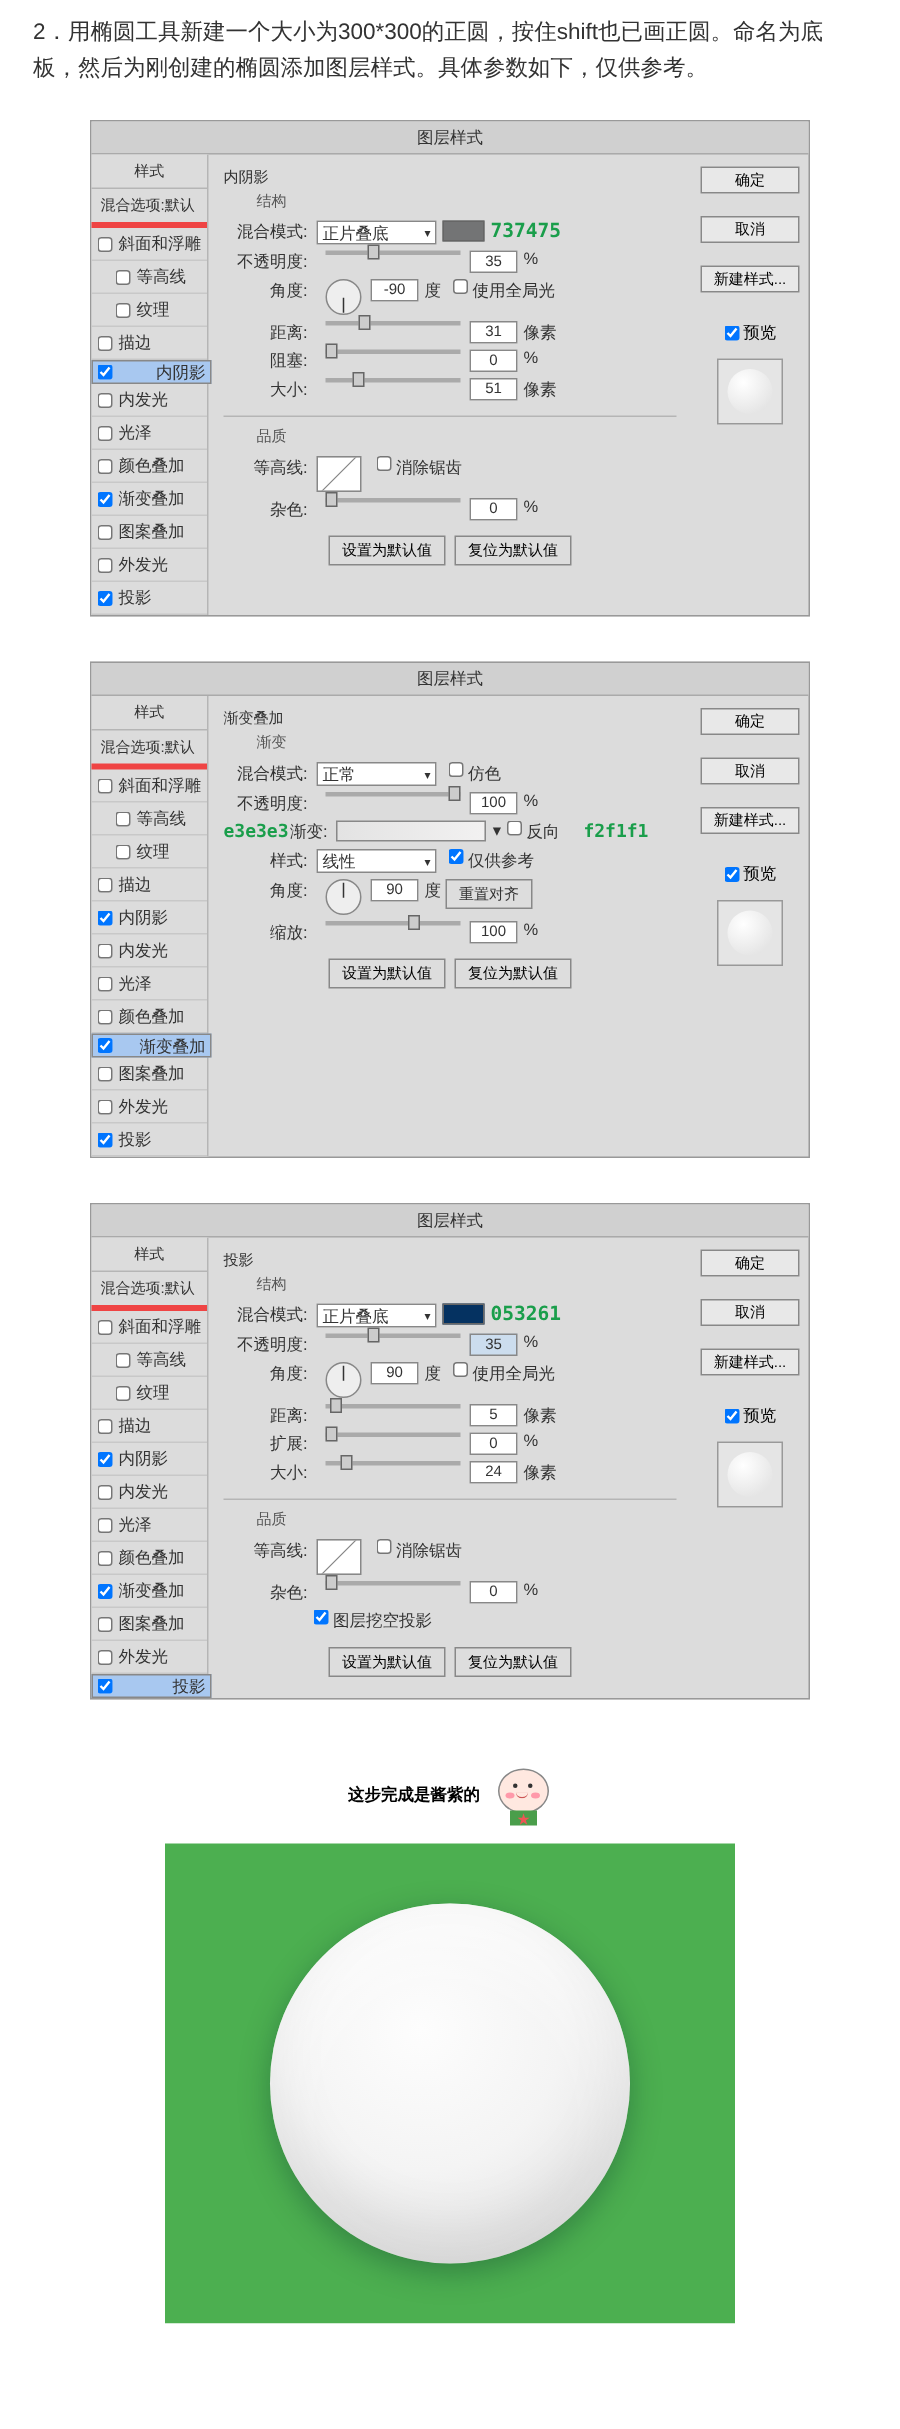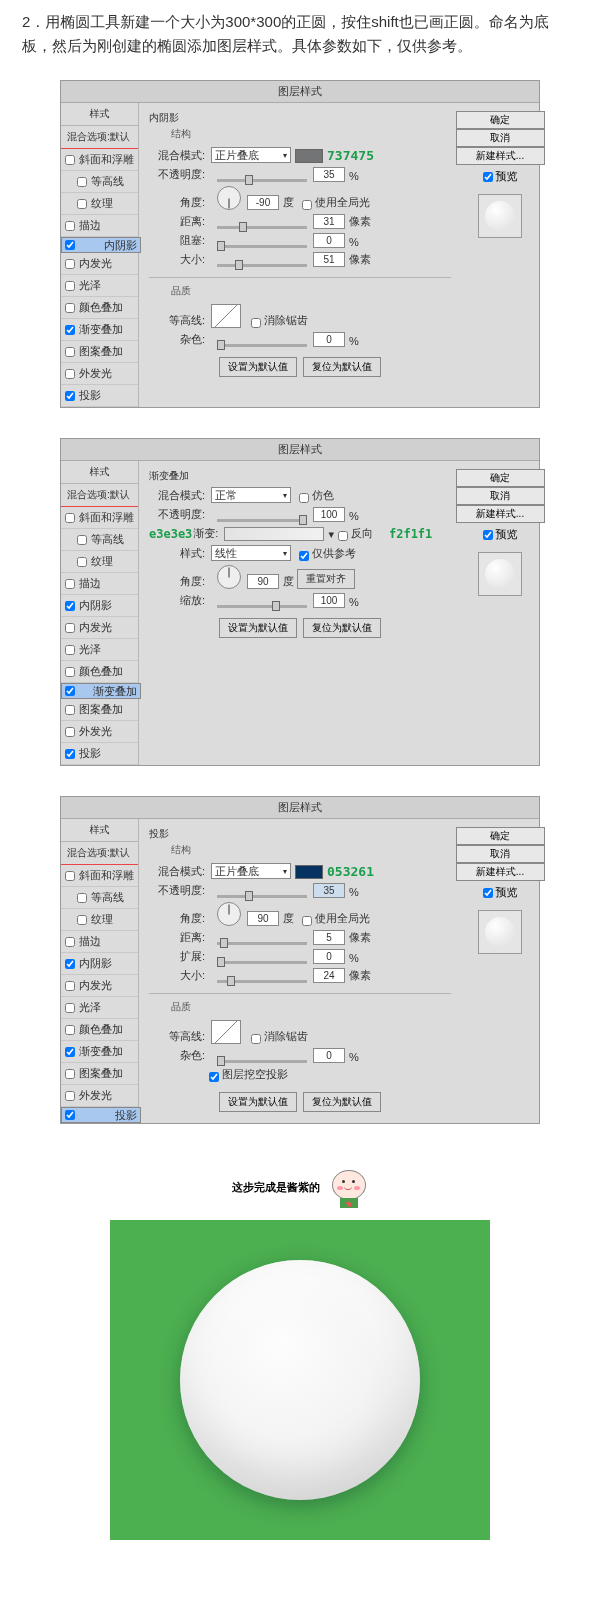--- a/index.html
+++ b/index.html
@@ -3,46 +3,46 @@
 <meta charset="utf-8">
 <style>
 *{box-sizing:border-box;margin:0;padding:0;font-family:"Microsoft YaHei",SimSun,sans-serif;font-size:11px}
 body{background:#fff;width:600px}
 .intro{padding:10px 22px;font-size:15px;color:#333;line-height:1.6}
 .dialog{margin:12px auto 30px;width:480px;background:#dcdcdc;border:1px solid #999}
 .titlebar{background:#d0d0d0;text-align:center;padding:3px;font-size:11px;color:#333;border-bottom:1px solid #aaa}
 .dlg-body{display:flex}
 .style-list{width:78px;background:#dcdcdc;border-right:1px solid #b5b5b5}
 .style-list .hd{padding:4px 6px;font-size:10px;color:#333;border-bottom:1px solid #b5b5b5;text-align:center}
-.style-list .sub{padding:4px 6px;font-size:10px;color:#333;border-bottom:1px solid #ef4444}
+.style-list .sub{padding:4px 6px;font-size:10px;color:#333;border-bottom:4px solid #ef4444}
 .style-row{display:flex;align-items:center;padding:3px 4px;border-bottom:1px solid #c8c8c8;font-size:10px;color:#333}
 .style-row.sel{background:#a8c8f0}
 .style-row input{margin-right:4px;width:10px;height:10px}
 .panel{flex:1;padding:8px 10px}
 .panel .sec-title{font-size:10px;color:#333;margin-bottom:2px}
 .panel .grp-title{font-size:10px;color:#555;margin:2px 0 6px 22px}
-.row{display:flex;align-items:flex-end;margin:4px 0;font-size:10px;color:#333}
+.row{display:flex;align-items:flex-start;margin:4px 0;font-size:10px;color:#333}
 .row .lbl{width:56px;text-align:right;margin-right:6px}
 .sel{width:80px;height:16px;background:#fff;border:1px solid #888;font-size:10px;display:flex;align-items:center;padding:0 3px;justify-content:space-between}
 .sel .arr{font-size:8px}
 .swatch{width:28px;height:14px;border:1px solid #666;margin-left:4px}
 .hexlbl{font-family:monospace;font-size:13px;font-weight:bold;color:#1a9e4b;margin-left:4px}
 .slider{width:90px;height:3px;background:#aaa;position:relative;margin:0 6px}
 .slider .thumb{position:absolute;top:-4px;width:8px;height:10px;background:#ccc;border:1px solid #666}
 .numbox{width:32px;height:15px;background:#fff;border:1px solid #888;text-align:center;line-height:13px;font-size:10px}
 .unit{margin-left:4px}
 .angle-dial{width:24px;height:24px;border:1px solid #888;border-radius:50%;background:#eee;position:relative;margin:0 6px}
 .angle-dial .needle{position:absolute;width:10px;height:1px;background:#333;top:11px;left:11px;transform-origin:left center}
 .chk{width:10px;height:10px;margin-right:3px}
 .btn-sm{padding:2px 8px;background:#ddd;border:1px solid #888;font-size:10px;margin:0 3px}
 .contour{width:30px;height:24px;border:1px solid #888;background:linear-gradient(135deg,#fff 48%,#888 50%,#fff 52%)}
 .grad-bar{width:100px;height:14px;border:1px solid #888;background:linear-gradient(90deg,#e3e3e3,#f2f1f1)}
 .hexlbl2{font-family:monospace;font-size:12px;font-weight:bold;color:#1a9e4b}
 .sidebar{width:78px;padding:8px 6px;display:flex;flex-direction:column;align-items:center}
-.bigbtn{width:89px;height:18px;background:#e8e8e8;border:1px solid #888;margin-bottom:0;font-size:10px;display:flex;align-items:center;justify-content:center}
+.bigbtn{width:66px;height:18px;background:#e8e8e8;border:1px solid #888;margin-bottom:15px;font-size:10px;display:flex;align-items:center;justify-content:center}
 .prev-chk{display:flex;align-items:center;font-size:10px;margin:4px 0}
 .prev-box{width:44px;height:44px;background:#e5e5e5;border:1px solid #999;margin-top:6px;display:flex;align-items:center;justify-content:center}
 .prev-ball{width:30px;height:30px;border-radius:50%;background:radial-gradient(circle at 35% 30%,#fff,#ddd)}
 .btns-row{display:flex;justify-content:center;margin-top:10px}
 .divider{border-top:1px solid #b5b5b5;margin:10px 0 6px}
 .caption{text-align:center;font-size:16px;font-weight:bold;padding:12px;display:flex;align-items:center;justify-content:center;gap:10px}
 .face{width:38px;height:42px;position:relative}
 .face .head{width:34px;height:30px;border:1px solid #888;border-radius:50%;background:#ffe8e0;position:absolute;top:4px;left:2px}
 .face .eye{width:3px;height:3px;background:#333;border-radius:50%;position:absolute}
 .face .e1{top:14px;left:12px}.face .e2{top:14px;left:22px}
@@ -254,20 +254,21 @@
           <input type="checkbox" class="chk" style="">
           <span>外发光</span>
         </div>
       <div class="style-row">
           <input type="checkbox" class="chk" checked="" style="">
           <span>投影</span>
         </div>
     </div>
     <div class="panel">
       <div class="sec-title">渐变叠加</div>
+      <div class="grp-title">渐变</div>
       <div class="row">
           <span class="lbl">混合模式:</span>
         <div class="sel">
             <span>正常</span>
             <span class="arr">▾</span>
           </div>
         <input type="checkbox" class="chk" style="margin-left: 8px;">
           <span>仿色</span>
       </div>
       <div class="row">

